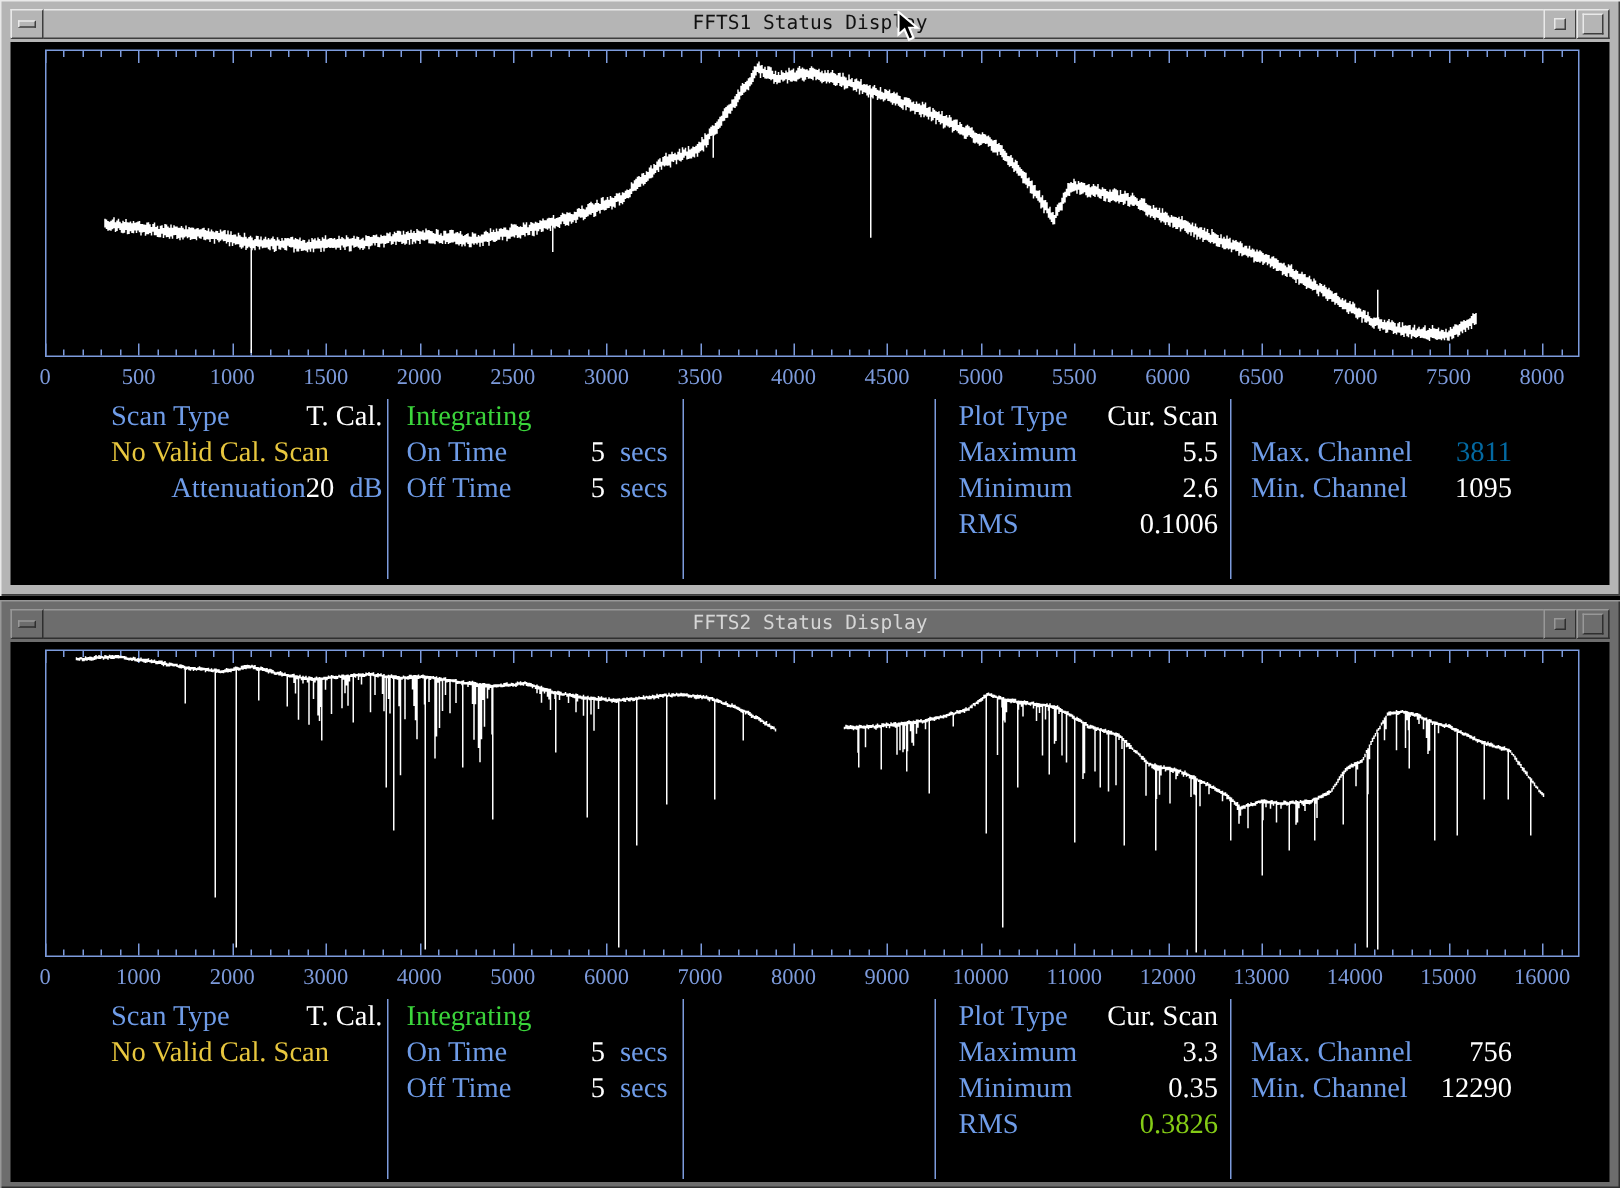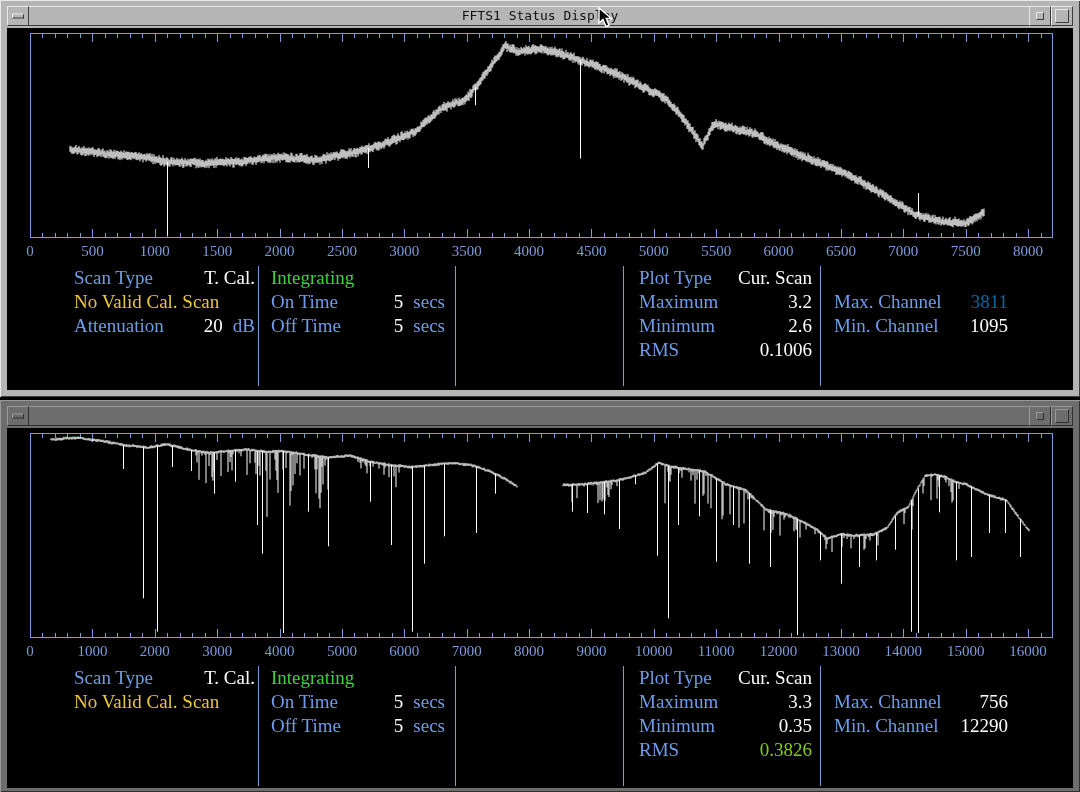--- a/index.html
+++ b/index.html
@@ -85,21 +85,21 @@
       <div class="sep" style="left: 616px; background: rgb(125, 155, 220);"></div>
       <div class="sep" style="left: 813px; background: rgb(125, 155, 220);"></div>
       <div class="scol" style="left: 63px; width: 185px;">
         <div class="srow" style="top: 0px;">
           <span style="color: rgb(111, 156, 232);">Scan Type</span>
           <span class="rt"><span style="color: rgb(255, 255, 255);">T. Cal.</span></span>
         </div>
         <div class="srow" style="top: 24px;">
           <span style="color: rgb(232, 199, 62);">No Valid Cal. Scan</span>
         </div>
-        <div class="srow" style="top: 48px;">
+        <div class="srow" style="top: 48px; justify-content: flex-end;">
           <span style="color: rgb(111, 156, 232);">Attenuation</span>
           <span class="rt"><span style="color: rgb(255, 255, 255);">20</span><span class="unit" style="color: rgb(111, 156, 232);">dB</span></span>
         </div>
       </div>
       <div class="scol" style="left: 260px; width: 178px;">
         <div class="srow" style="top: 0px;">
           <span style="color: rgb(59, 213, 59);">Integrating</span>
         </div>
         <div class="srow" style="top: 24px;">
           <span style="color: rgb(111, 156, 232);">On Time</span>
@@ -110,21 +110,21 @@
           <span class="rt"><span style="color: rgb(255, 255, 255);">5</span><span class="unit" style="color: rgb(111, 156, 232);">secs</span></span>
         </div>
       </div>
       <div class="scol" style="left: 628px; width: 177px;">
         <div class="srow" style="top: 0px;">
           <span style="color: rgb(111, 156, 232);">Plot Type</span>
           <span class="rt"><span style="color: rgb(255, 255, 255);">Cur. Scan</span></span>
         </div>
         <div class="srow" style="top: 24px;">
           <span style="color: rgb(111, 156, 232);">Maximum</span>
-          <span class="rt"><span style="color: rgb(255, 255, 255);">3.2</span></span>
+          <span class="rt"><span style="color: rgb(255, 255, 255);">5.5</span></span>
         </div>
         <div class="srow" style="top: 48px;">
           <span style="color: rgb(111, 156, 232);">Minimum</span>
           <span class="rt"><span style="color: rgb(255, 255, 255);">2.6</span></span>
         </div>
         <div class="srow" style="top: 72px;">
           <span style="color: rgb(111, 156, 232);">RMS</span>
           <span class="rt"><span style="color: rgb(255, 255, 255);">0.1006</span></span>
         </div>
       </div>
@@ -139,20 +139,21 @@
         </div>
       </div>
     </div>
   </div>
 
   <div class="window inactive" style="top: 400px; height: 392px;">
     <div class="titlebar">
       <div class="tb-btn tb-menu">
         <div class="glyph g-dash"></div>
       </div>
+      <div class="tb-title">FFTS2 Status Display</div>
       <div class="tb-btn tb-iconify">
         <div class="glyph g-sq-s"></div>
       </div>
       <div class="tb-btn tb-max">
         <div class="glyph g-sq-b"></div>
       </div>
     </div>
     <div class="client" style="bottom: 4px;">
       <svg class="plot" width="1066" height="236">
         <rect x="23.5" y="5.5" width="1022" height="204" fill="none" stroke="#7d9bdc" stroke-width="1"></rect>

